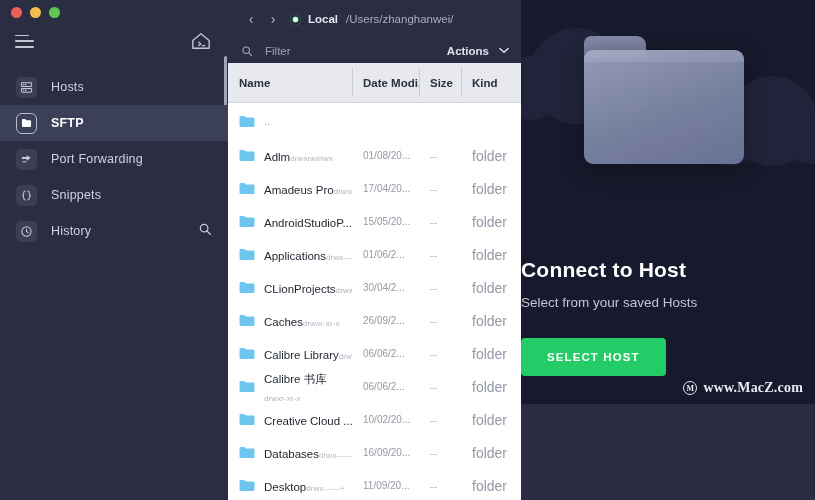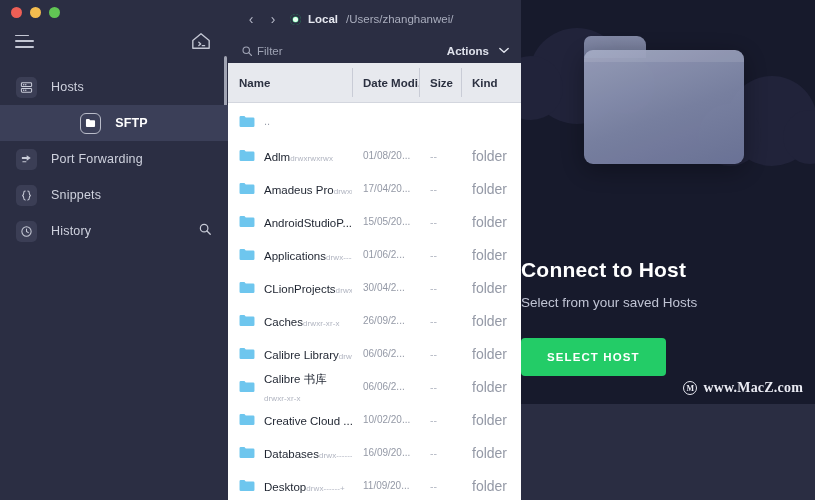--- a/index.html
+++ b/index.html
@@ -39,21 +39,21 @@
   .home-icon { width:22px; height:20px; cursor:pointer; }
 
   .sb-scroll { position:absolute; right:1px; top:56px; width:3px; height:52px;
     background:#c9ccd8; border-radius:2px; opacity:.75; }
 
   .nav { margin-top:11px; }
   .nav-item {
     display:flex; align-items:center; gap:14px; height:36px;
     padding:0 16px; cursor:pointer; position:relative;
   }
-  .nav-item.active { background:#3b3f58;justify-content:center; }
+  .nav-item.active { background:#3b3f58; }
   .nav-ico {
     width:21px; height:21px; border-radius:5px; background:#3b3e55;
     display:flex; align-items:center; justify-content:center; flex:0 0 21px;
   }
   .nav-item.active .nav-ico { background:transparent; border:1.4px solid #b9bcc9; border-radius:6px; }
   .nav-label { font-size:12.5px; color:#cfd2de; letter-spacing:.2px; }
   .nav-item.active .nav-label { color:#ffffff; font-weight:bold; }
   .nav-search { margin-left:auto; }
 
   
@@ -73,21 +73,21 @@
     margin-left:6px; box-shadow:0 0 0 2.5px #2b2e43 inset; position:relative; }
   .loc-dot::after{ content:""; position:absolute; inset:3px; border-radius:50%;
     background:#e9fff2; }
   .loc-label { margin-left:7px; font-weight:bold; color:#e6e8f0; font-size:11.5px; }
   .loc-path { margin-left:8px; color:#a9adbd; font-size:11.5px; }
 
   .fp-filter {
     height:25px; display:flex; align-items:center; justify-content:space-between;
     padding:0 12px 0 13px;
   }
-  .filter-left { display:flex; align-items:center; gap:4px; cursor:pointer; }
+  .filter-left { display:flex; align-items:center; gap:12px; cursor:pointer; }
   .filter-text { color:#9fa3b4; font-size:11.5px; }
   .actions { display:flex; align-items:center; gap:10px; cursor:pointer;
     color:#dfe2ec; font-size:11.5px; font-weight:bold; }
 
   .fp-colhead {
     display:flex; align-items:center; height:40px;
     background:#e7e9ee; border-bottom:1px solid #d3d6de;
     font-size:11.5px; font-weight:bold; color:#2b3040;
   }
   .ch { padding-left:11px; position:relative; height:100%; display:flex;

